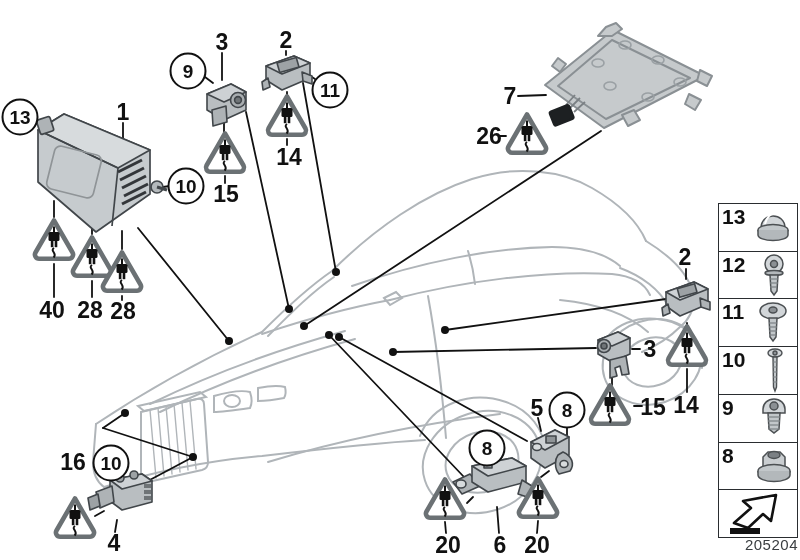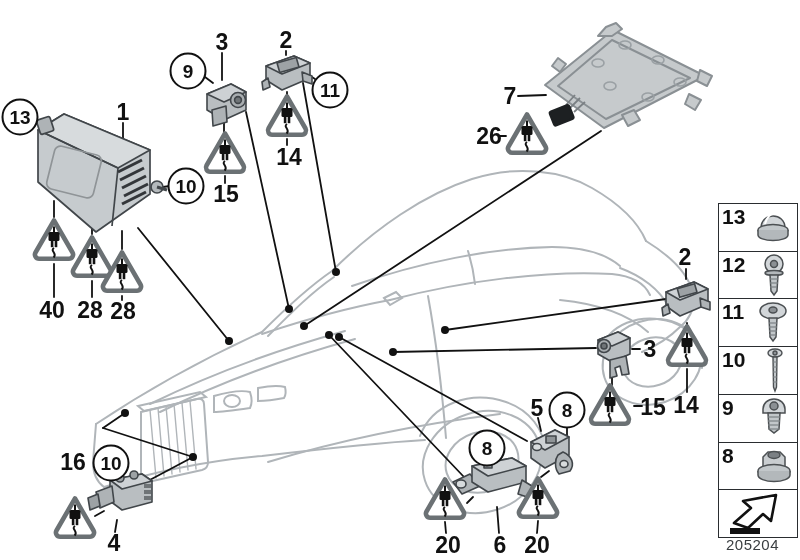--- a/index.html
+++ b/index.html
@@ -11,21 +11,21 @@
        color:#111;line-height:1;white-space:nowrap;}
   .clbl{position:absolute;transform:translate(-50%,-50%);width:33px;height:33px;
         border:2.6px solid #111;border-radius:50%;background:#fff;display:flex;
         align-items:center;justify-content:center;font-weight:700;font-size:19px;color:#111;}
   #legend{position:absolute;left:718px;top:203px;width:78px;height:333px;
           border:1.8px solid #2a2d30;background:#fff;display:flex;flex-direction:column;}
   .cell{flex:1 1 auto;border-bottom:1.8px solid #2a2d30;position:relative;}
   .cell:last-child{border-bottom:none;}
   .cell .num{position:absolute;left:3px;top:1px;font-weight:700;font-size:21px;color:#111;}
   .cell svg{position:absolute;right:0px;top:0px;}
-  #docnum{position:absolute;left:726px;top:536px;width:72px;text-align:left;
+  #docnum{position:absolute;left:726px;top:536px;width:72px;text-align:right;
           font-size:15px;color:#3a3e41;letter-spacing:.5px;}
 </style>
 </head>
 <body>
 
 <div id="stage">
 
 <svg class="layer" width="800" height="560" viewBox="0 0 800 560">
 
   <defs>

